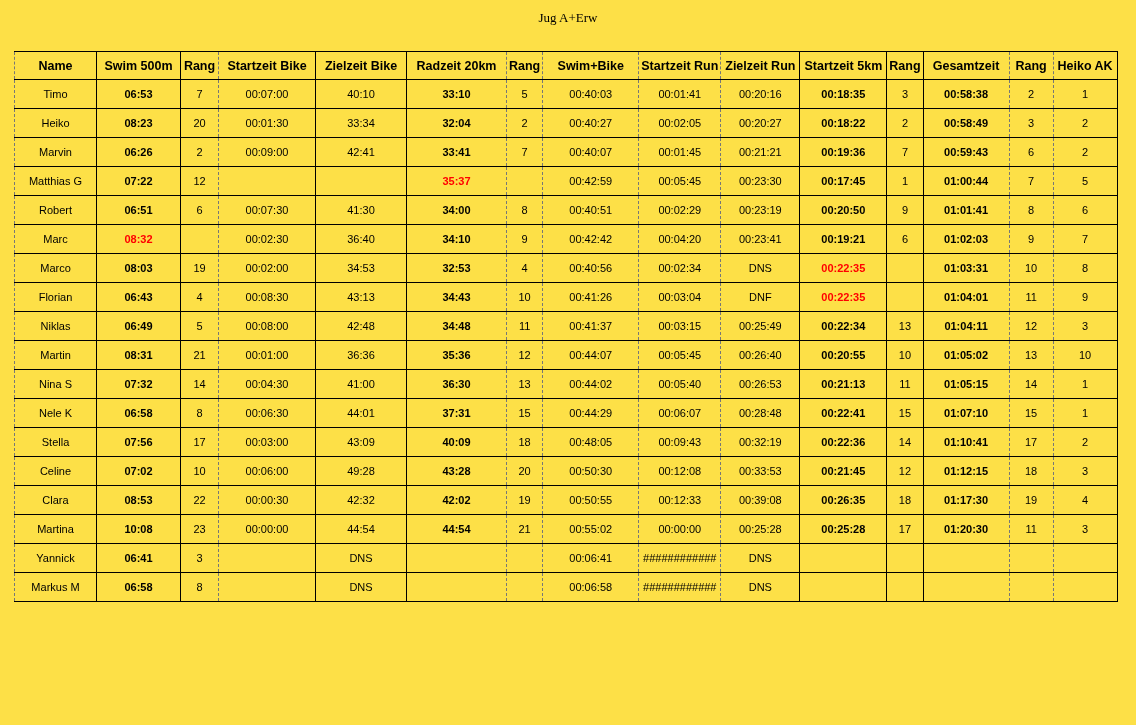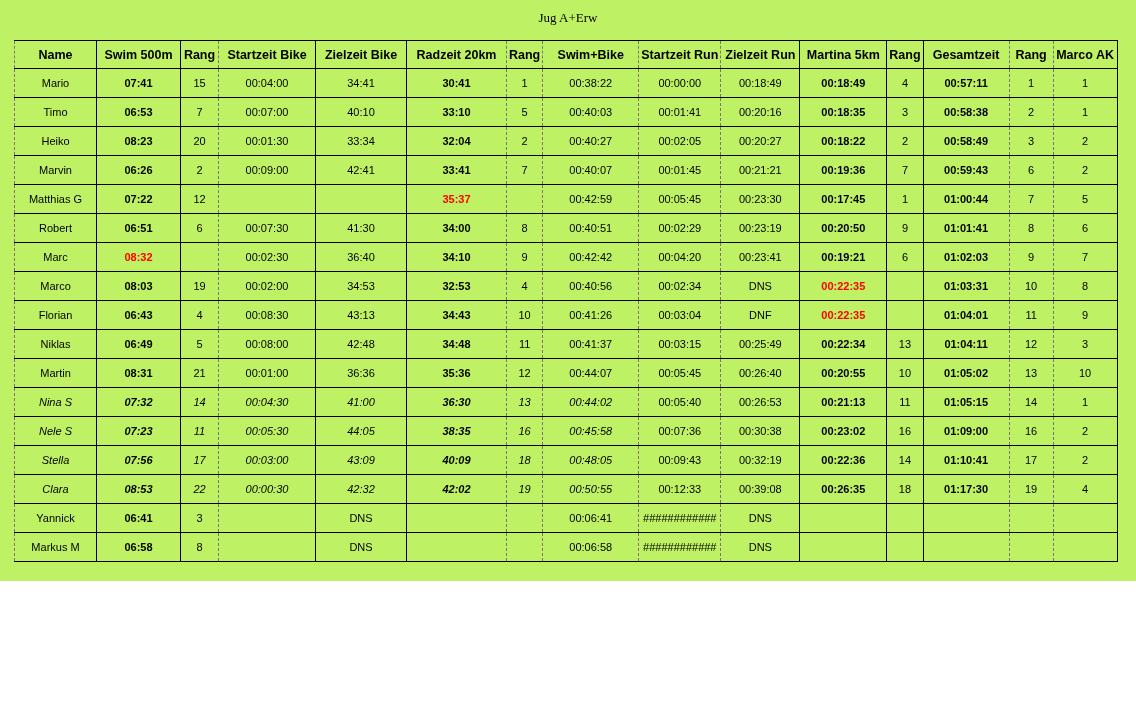--- a/index.html
+++ b/index.html
@@ -1,38 +1,38 @@
 <!DOCTYPE html>
 <html><head>
 <meta charset="utf-8">
 <style>
   html, body { margin: 0; padding: 0; background: #ffffff; }
   .page {
     position: relative;
     width: 1136px;
-    height: 581px;
-    background: #bef264;
+    height: 725px;
+    background: #fde047;
     font-family: "Liberation Sans", sans-serif;
     color: #000000;
     overflow: hidden;
   }
   .doc-title {
     position: absolute;
     top: 10px;
     left: 0;
     width: 100%;
     text-align: center;
     font-family: "Liberation Serif", serif;
     font-size: 13px;
     color: #000000;
   }
   table.results {
     position: absolute;
     left: 14px;
-    top: 40px;
+    top: 51px;
     border-collapse: collapse;
     table-layout: fixed;
     border-top: 1px solid #000;
     border-bottom: 1px solid #000;
     border-right: 1px solid #000;
     border-left: 1px dashed #777;
   }
   table.results th, table.results td {
     padding: 0 2px;
     text-align: center;
@@ -45,21 +45,21 @@
   table.results th {
     height: 27px;
     font-size: 12.5px;
     font-weight: bold;
   }
   table.results td { height: 28px; }
   .bl-solid { border-left: 1px solid #000; }
   .bl-dash  { border-left: 1px dashed #777; }
   td.c-bold { font-weight: bold; }
   td.c-rang { font-size: 15px; }
-  tr.row-italic td.it { font-style: italic; }
+  tr.row-italic td.it { }
 </style>
 </head>
 <body>
 
 <div class="page">
   <div class="doc-title">Jug A+Erw</div>
   <table class="results">
     <colgroup>
         <col style="width: 82px;">
         <col style="width: 84px;">
@@ -82,45 +82,28 @@
           <th class="bl-dash">Name</th>
           <th class="bl-solid">Swim 500m</th>
           <th class="bl-solid">Rang</th>
           <th class="bl-dash">Startzeit Bike</th>
           <th class="bl-solid">Zielzeit Bike</th>
           <th class="bl-solid">Radzeit 20km</th>
           <th class="bl-dash">Rang</th>
           <th class="bl-dash">Swim+Bike</th>
           <th class="bl-dash">Startzeit Run</th>
           <th class="bl-dash">Zielzeit Run</th>
-          <th class="bl-solid">Martina 5km</th>
+          <th class="bl-solid">Startzeit 5km</th>
           <th class="bl-solid">Rang</th>
           <th class="bl-solid">Gesamtzeit</th>
           <th class="bl-dash">Rang</th>
-          <th class="bl-dash">Marco AK</th>
+          <th class="bl-dash">Heiko AK</th>
         </tr>
     </thead>
     <tbody>
-        <tr>
-          <td class="bl-dash it">Mario</td>
-          <td class="bl-solid c-bold it">07:41</td>
-          <td class="bl-solid c-rang it">15</td>
-          <td class="bl-dash it">00:04:00</td>
-          <td class="bl-solid it">34:41</td>
-          <td class="bl-solid c-bold it">30:41</td>
-          <td class="bl-dash c-rang it">1</td>
-          <td class="bl-dash it">00:38:22</td>
-          <td class="bl-dash">00:00:00</td>
-          <td class="bl-dash">00:18:49</td>
-          <td class="bl-solid c-bold">00:18:49</td>
-          <td class="bl-solid c-rang">4</td>
-          <td class="bl-solid c-bold">00:57:11</td>
-          <td class="bl-dash c-rang">1</td>
-          <td class="bl-dash c-rang">1</td>
-        </tr>
         <tr>
           <td class="bl-dash it">Timo</td>
           <td class="bl-solid c-bold it">06:53</td>
           <td class="bl-solid c-rang it">7</td>
           <td class="bl-dash it">00:07:00</td>
           <td class="bl-solid it">40:10</td>
           <td class="bl-solid c-bold it">33:10</td>
           <td class="bl-dash c-rang it">5</td>
           <td class="bl-dash it">00:40:03</td>
           <td class="bl-dash">00:01:41</td>
@@ -295,70 +278,104 @@
           <td class="bl-dash it">00:44:02</td>
           <td class="bl-dash">00:05:40</td>
           <td class="bl-dash">00:26:53</td>
           <td class="bl-solid c-bold">00:21:13</td>
           <td class="bl-solid c-rang">11</td>
           <td class="bl-solid c-bold">01:05:15</td>
           <td class="bl-dash c-rang">14</td>
           <td class="bl-dash c-rang">1</td>
         </tr>
         <tr class="row-italic">
-          <td class="bl-dash it">Nele S</td>
-          <td class="bl-solid c-bold it">07:23</td>
-          <td class="bl-solid c-rang it">11</td>
-          <td class="bl-dash it">00:05:30</td>
-          <td class="bl-solid it">44:05</td>
-          <td class="bl-solid c-bold it">38:35</td>
-          <td class="bl-dash c-rang it">16</td>
-          <td class="bl-dash it">00:45:58</td>
-          <td class="bl-dash">00:07:36</td>
-          <td class="bl-dash">00:30:38</td>
-          <td class="bl-solid c-bold">00:23:02</td>
-          <td class="bl-solid c-rang">16</td>
-          <td class="bl-solid c-bold">01:09:00</td>
-          <td class="bl-dash c-rang">16</td>
-          <td class="bl-dash c-rang">2</td>
+          <td class="bl-dash it">Nele K</td>
+          <td class="bl-solid c-bold it">06:58</td>
+          <td class="bl-solid c-rang it">8</td>
+          <td class="bl-dash it">00:06:30</td>
+          <td class="bl-solid it">44:01</td>
+          <td class="bl-solid c-bold it">37:31</td>
+          <td class="bl-dash c-rang it">15</td>
+          <td class="bl-dash it">00:44:29</td>
+          <td class="bl-dash">00:06:07</td>
+          <td class="bl-dash">00:28:48</td>
+          <td class="bl-solid c-bold">00:22:41</td>
+          <td class="bl-solid c-rang">15</td>
+          <td class="bl-solid c-bold">01:07:10</td>
+          <td class="bl-dash c-rang">15</td>
+          <td class="bl-dash c-rang">1</td>
         </tr>
         <tr class="row-italic">
           <td class="bl-dash it">Stella</td>
           <td class="bl-solid c-bold it">07:56</td>
           <td class="bl-solid c-rang it">17</td>
           <td class="bl-dash it">00:03:00</td>
           <td class="bl-solid it">43:09</td>
           <td class="bl-solid c-bold it">40:09</td>
           <td class="bl-dash c-rang it">18</td>
           <td class="bl-dash it">00:48:05</td>
           <td class="bl-dash">00:09:43</td>
           <td class="bl-dash">00:32:19</td>
           <td class="bl-solid c-bold">00:22:36</td>
           <td class="bl-solid c-rang">14</td>
           <td class="bl-solid c-bold">01:10:41</td>
           <td class="bl-dash c-rang">17</td>
           <td class="bl-dash c-rang">2</td>
         </tr>
         <tr class="row-italic">
+          <td class="bl-dash it">Celine</td>
+          <td class="bl-solid c-bold it">07:02</td>
+          <td class="bl-solid c-rang it">10</td>
+          <td class="bl-dash it">00:06:00</td>
+          <td class="bl-solid it">49:28</td>
+          <td class="bl-solid c-bold it">43:28</td>
+          <td class="bl-dash c-rang it">20</td>
+          <td class="bl-dash it">00:50:30</td>
+          <td class="bl-dash">00:12:08</td>
+          <td class="bl-dash">00:33:53</td>
+          <td class="bl-solid c-bold">00:21:45</td>
+          <td class="bl-solid c-rang">12</td>
+          <td class="bl-solid c-bold">01:12:15</td>
+          <td class="bl-dash c-rang">18</td>
+          <td class="bl-dash c-rang">3</td>
+        </tr>
+        <tr class="row-italic">
           <td class="bl-dash it">Clara</td>
           <td class="bl-solid c-bold it">08:53</td>
           <td class="bl-solid c-rang it">22</td>
           <td class="bl-dash it">00:00:30</td>
           <td class="bl-solid it">42:32</td>
           <td class="bl-solid c-bold it">42:02</td>
           <td class="bl-dash c-rang it">19</td>
           <td class="bl-dash it">00:50:55</td>
           <td class="bl-dash">00:12:33</td>
           <td class="bl-dash">00:39:08</td>
           <td class="bl-solid c-bold">00:26:35</td>
           <td class="bl-solid c-rang">18</td>
           <td class="bl-solid c-bold">01:17:30</td>
           <td class="bl-dash c-rang">19</td>
           <td class="bl-dash c-rang">4</td>
         </tr>
+        <tr class="row-italic">
+          <td class="bl-dash it">Martina</td>
+          <td class="bl-solid c-bold it">10:08</td>
+          <td class="bl-solid c-rang it">23</td>
+          <td class="bl-dash it">00:00:00</td>
+          <td class="bl-solid it">44:54</td>
+          <td class="bl-solid c-bold it">44:54</td>
+          <td class="bl-dash c-rang it">21</td>
+          <td class="bl-dash it">00:55:02</td>
+          <td class="bl-dash">00:00:00</td>
+          <td class="bl-dash">00:25:28</td>
+          <td class="bl-solid c-bold">00:25:28</td>
+          <td class="bl-solid c-rang">17</td>
+          <td class="bl-solid c-bold">01:20:30</td>
+          <td class="bl-dash c-rang">11</td>
+          <td class="bl-dash c-rang">3</td>
+        </tr>
         <tr>
           <td class="bl-dash it">Yannick</td>
           <td class="bl-solid c-bold it">06:41</td>
           <td class="bl-solid c-rang it">3</td>
           <td class="bl-dash it"></td>
           <td class="bl-solid it">DNS</td>
           <td class="bl-solid c-bold it"></td>
           <td class="bl-dash c-rang it"></td>
           <td class="bl-dash it">00:06:41</td>
           <td class="bl-dash">############</td>

